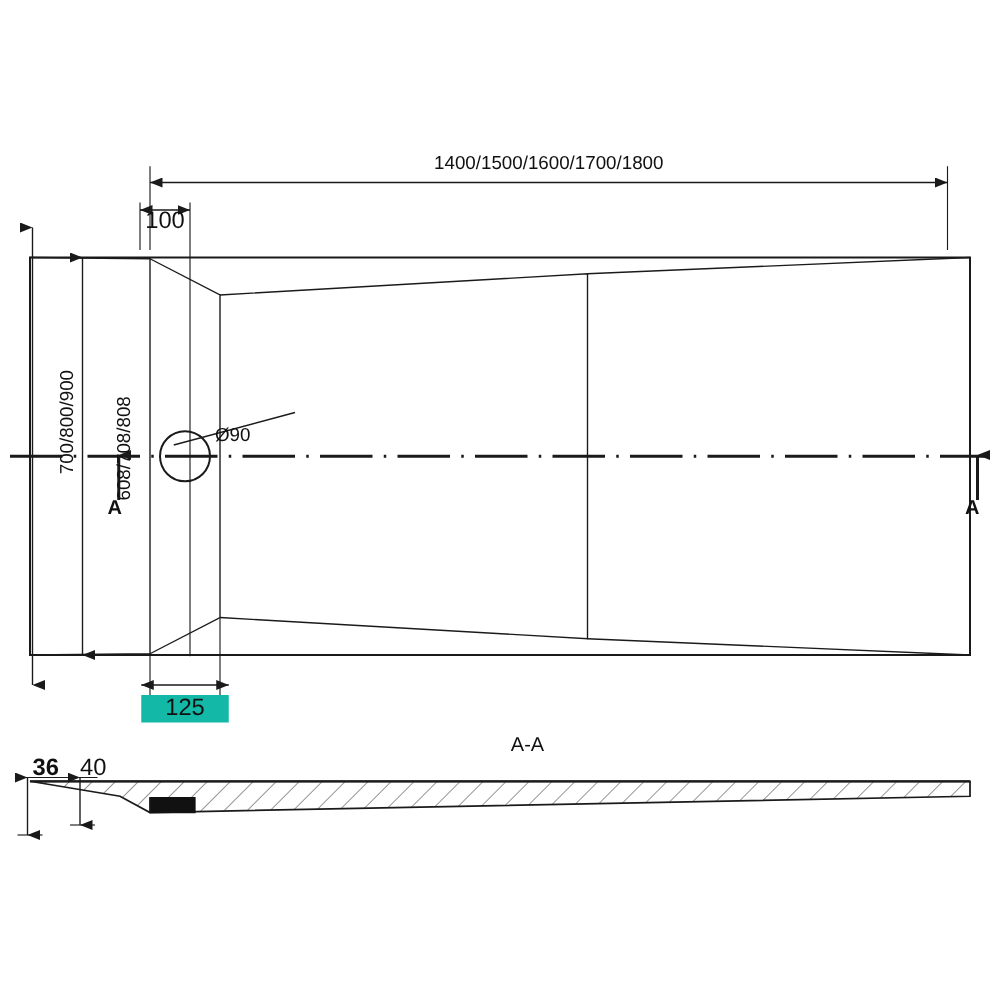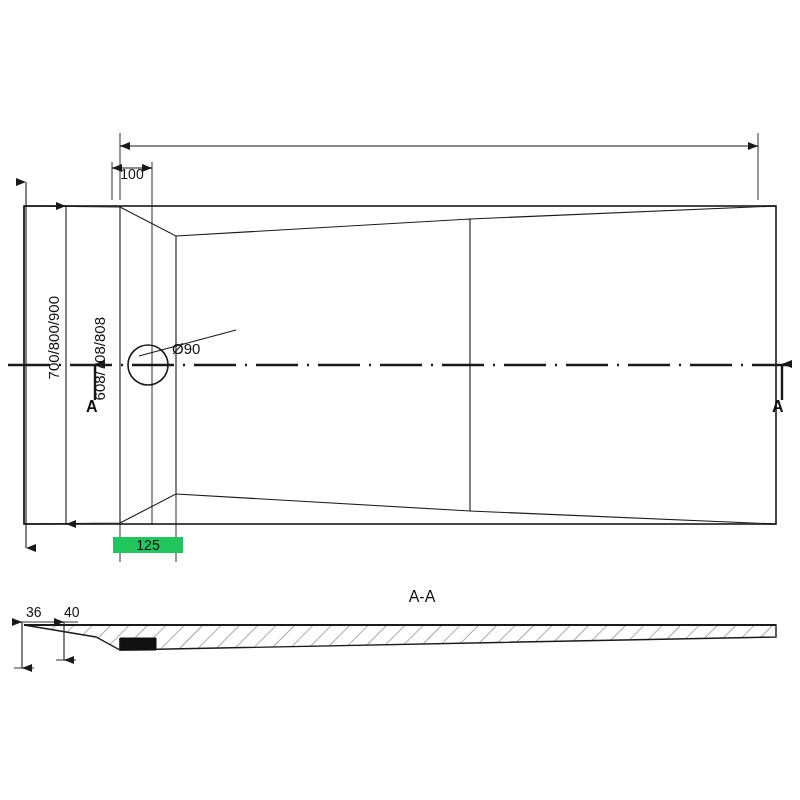--- a/index.html
+++ b/index.html
@@ -12,21 +12,21 @@
   }
   #sheet{position:relative;width:800px;height:800px;}
   svg{display:block;}
   .lbl{
     position:absolute;
     font-family:"Liberation Sans", sans-serif;
     color:#111;
     white-space:pre;
     line-height:1.15;
   }
-  .t14{font-size:14px;}
+  .t14{font-size:19px;}
   .t15{font-size:15px;}
   .t16{font-size:16px;}
   .bold{font-weight:700;}
   .center{text-align:center;}
   .vstack{display:flex;flex-direction:column;align-items:flex-end;}
 </style>
 </head>
 <body>
 
 <div id="sheet">
@@ -104,38 +104,39 @@
       <line x1="120" y1="638" x2="120" y2="650" stroke="#1a1a1a" stroke-width="1.2"></line>
 
       <line x1="22" y1="622" x2="22" y2="668" stroke="#1a1a1a" stroke-width="1.1" marker-start="url(#arrUp)" marker-end="url(#arrDn)"></line>
       <line x1="64" y1="622" x2="64" y2="660" stroke="#1a1a1a" stroke-width="1.1" marker-start="url(#arrUp)" marker-end="url(#arrDn)"></line>
       <line x1="14" y1="622" x2="78" y2="622" stroke="#1a1a1a" stroke-width="0.9"></line>
       <line x1="14" y1="668" x2="34" y2="668" stroke="#1a1a1a" stroke-width="0.9"></line>
       <line x1="56" y1="660" x2="76" y2="660" stroke="#1a1a1a" stroke-width="0.9"></line>
     </g>
   </svg>
 
+  <div class="lbl t15 center" style="left:120px;top:122px;width:638px;">1400/1500/1600/1700/1800</div>
 
   <div class="lbl t14 center" style="left:112px;top:166px;width:40px;">100</div>
 
   <div class="lbl t15 vstack" style="left:36px;top:296px;width:26px;">
     <span style="writing-mode:vertical-rl;transform:rotate(180deg);">700/800/900</span>
   </div>
 
   <div class="lbl t15" style="left:74px;top:300px;">
     <span style="writing-mode:vertical-rl;transform:rotate(180deg);display:inline-block;">608/708/808</span>
   </div>
 
   <div class="lbl t15" style="left:172px;top:340px;">Ø90</div>
 
-  <div class="lbl t14 center" style="left:113px;top:537px;width:70px;background:#22c55e;">125</div>
+  <div class="lbl t14 center" style="left:113px;top:556px;width:70px;background:#14b8a6;">125</div>
 
   <div class="lbl t16 bold" style="left:86px;top:398px;">A</div>
 
   <div class="lbl t16 bold" style="left:772px;top:398px;">A</div>
 
   <div class="lbl t16 center" style="left:372px;top:588px;width:100px;">A-A</div>
 
-  <div class="lbl t14" style="left:26px;top:604px;">36</div>
+  <div class="lbl t14" style="left:26px;top:604px;font-weight:bold;">36</div>
 
   <div class="lbl t14" style="left:64px;top:604px;">40</div>
 
 </div>
 
 </body></html>

